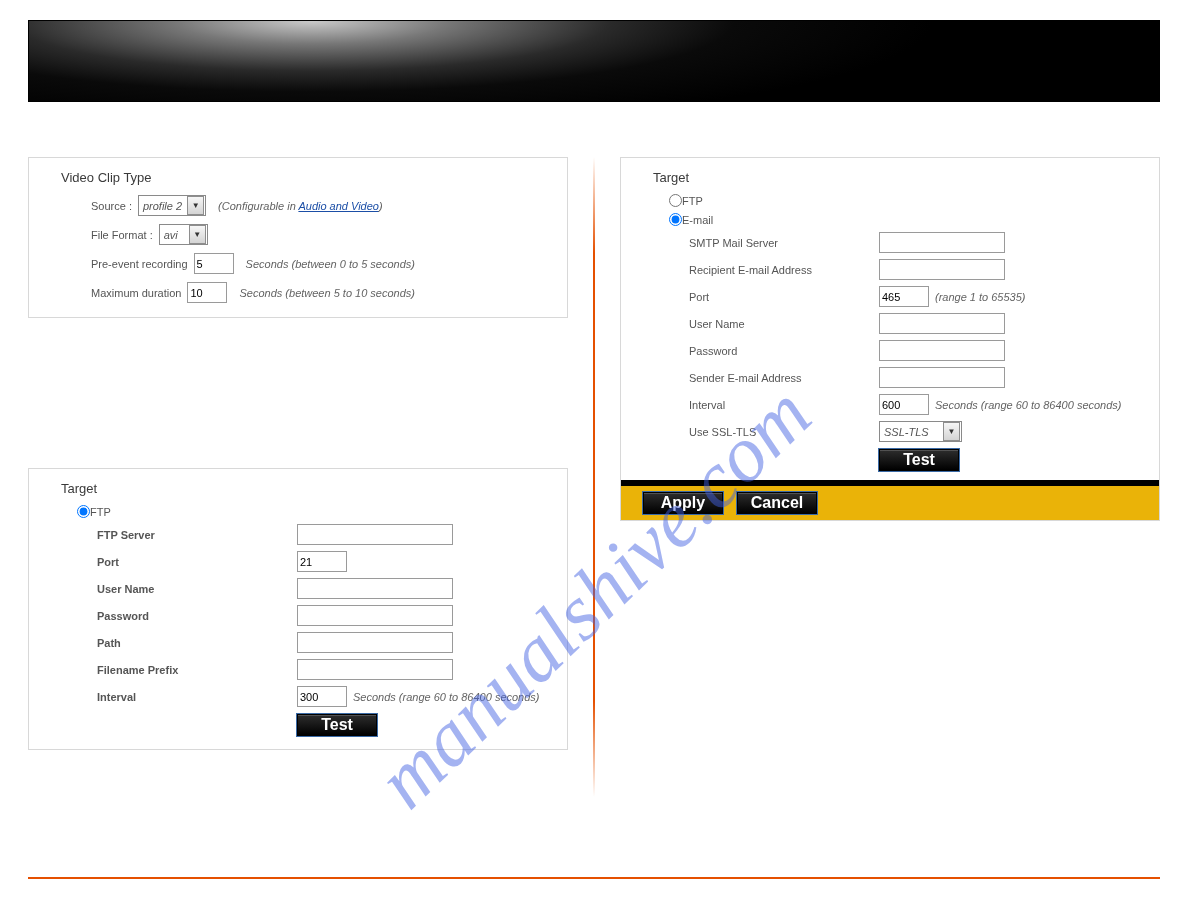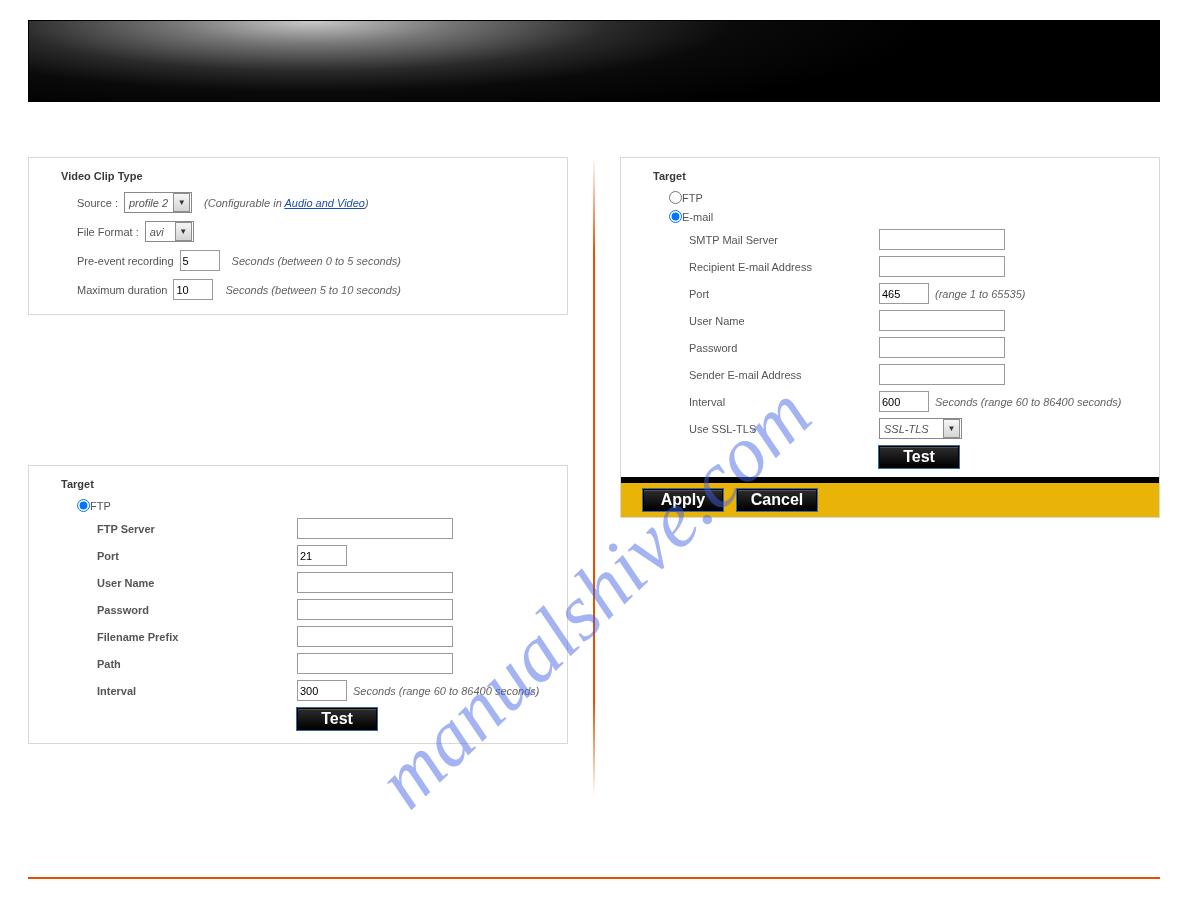--- a/index.html
+++ b/index.html
@@ -35,32 +35,33 @@
   }
 
   .panel {
     border: 1px solid #d8d8d8;
     background: #fff;
     padding: 6px 10px 10px 10px;
     color: #555;
   }
   .panel-title {
     color: #3a3a3a;
-    font-weight: bold;
-    font-size: 11px;
+    font-weight: normal;
+    font-size: 13px;
     padding: 6px 0 6px 22px;
   }
   .form-area {
     padding-left: 38px;
   }
   .row {
     display: flex;
     align-items: center;
     padding: 4px 0;
     gap: 6px;
+    margin-left: 14px;
   }
   .row2 {
     display: flex;
     align-items: center;
     padding: 3px 0;
   }
   .lbl-fixed {
     width: 200px;
     color: #555;
     font-weight: bold;
@@ -242,25 +243,25 @@
           </div>
           <div class="row2">
             <span class="lbl-fixed">User Name</span>
             <input type="text" class="med" value="" style="">
           </div>
           <div class="row2">
             <span class="lbl-fixed">Password</span>
             <input type="password" class="med" value="" style="">
           </div>
           <div class="row2">
+            <span class="lbl-fixed">Path</span>
+            <input type="text" class="med" value="" style="">
+          </div>
+          <div class="row2">
             <span class="lbl-fixed">Filename Prefix</span>
-            <input type="text" class="med" value="" style="">
-          </div>
-          <div class="row2">
-            <span class="lbl-fixed">Path</span>
             <input type="text" class="med" value="" style="">
           </div>
           <div class="row2">
             <span class="lbl-fixed">Interval</span>
             <input type="text" class="port" value="300" style="">
             <span class="hint">Seconds  (range 60 to 86400 seconds)</span>
           </div>
           <div class="row2 btn-row">
             <span class="btn-dark">Test</span>
           </div>

